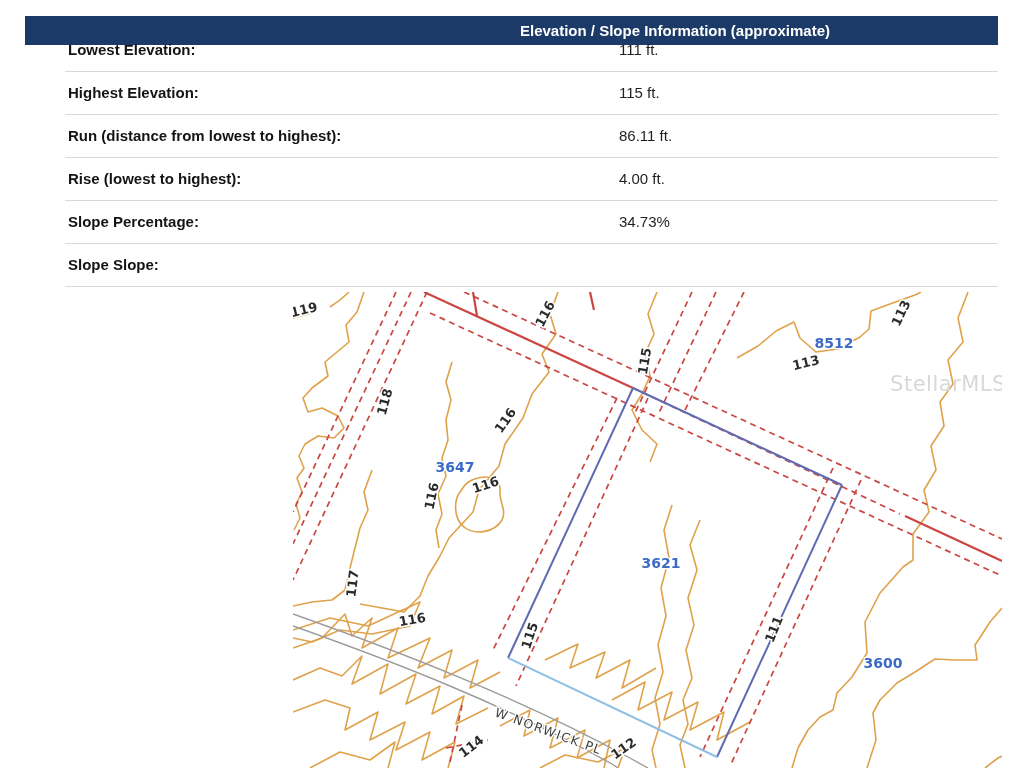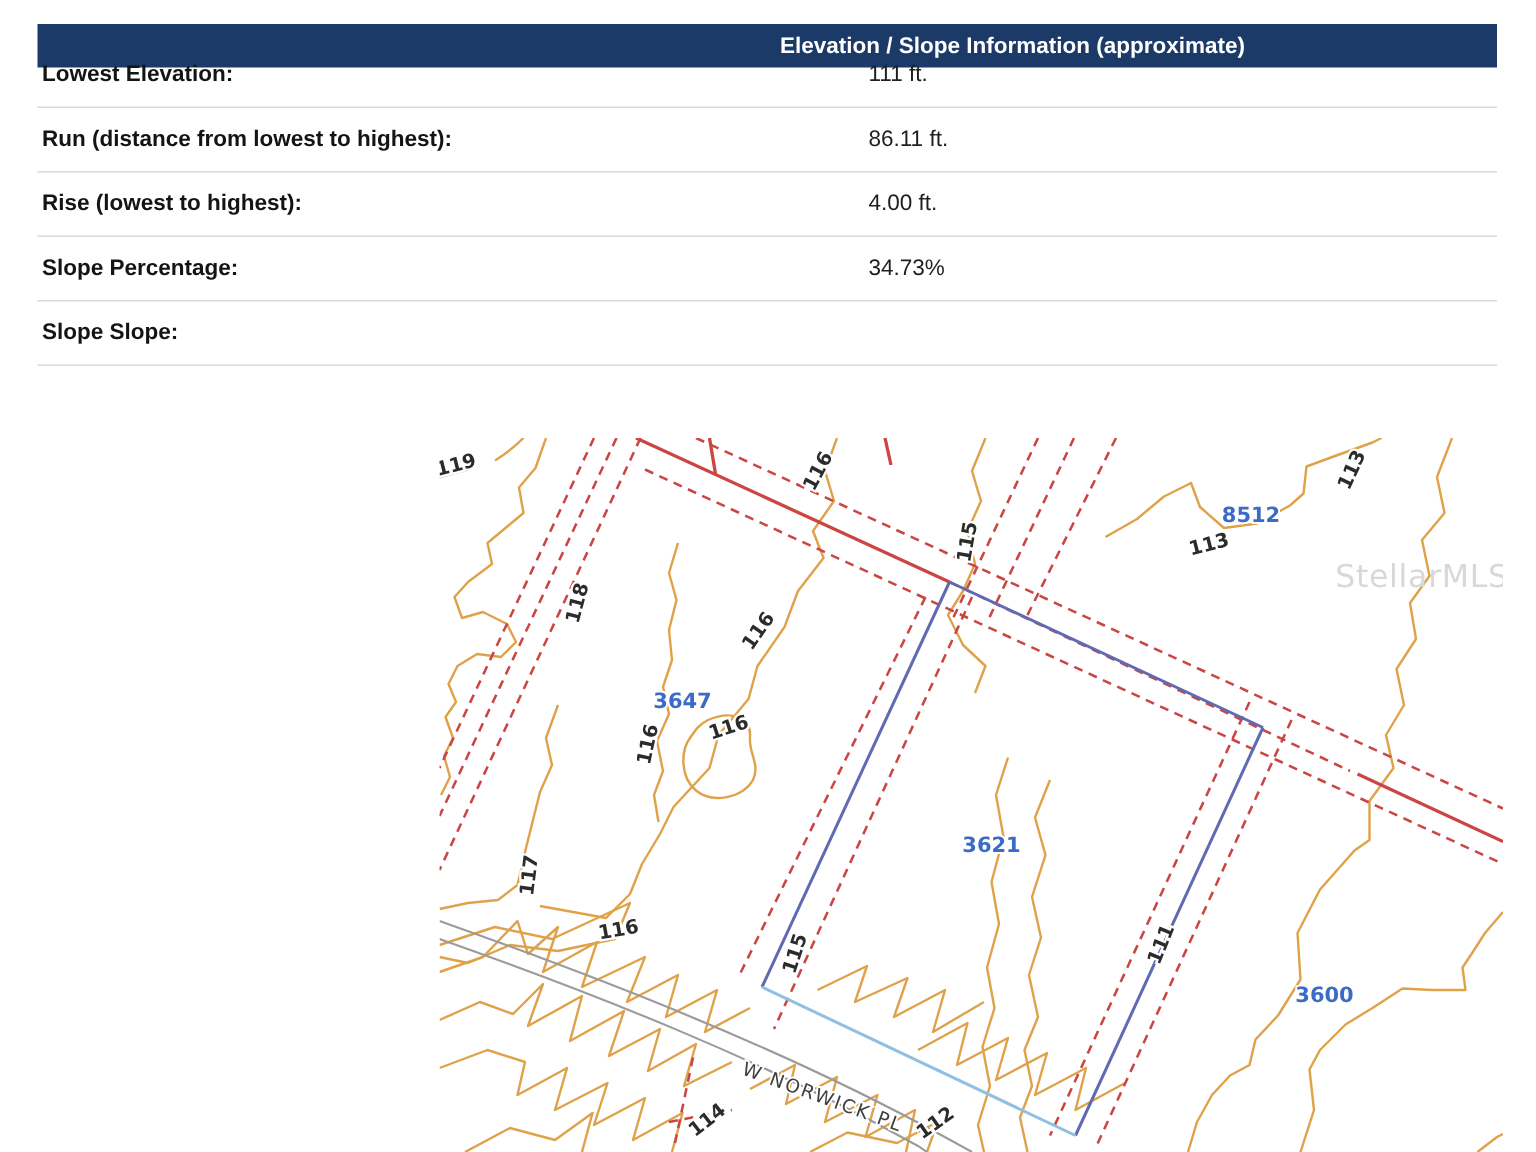--- a/index.html
+++ b/index.html
@@ -9,21 +9,21 @@
   }
   .header-bar{
     position:absolute;left:25px;top:16px;width:973px;height:29px;
     background:var(--header-bg,#1b3a68);
   }
   .header-bar .header-title{
     display:block;padding-left:327px;text-align:center;line-height:29px;
     color:var(--header-text,#fff);font-weight:bold;font-size:15px;white-space:nowrap;
   }
   .info-table{position:absolute;left:25px;top:29px;width:973px;}
-  .info-row{position:relative;height:42px;border-bottom:1px solid var(--row-border,#d9d9d9);}
+  .info-row{position:relative;height:42px;border-bottom:1px solid var(--row-border,#d9d9d9);margin-left:40px;}
   .info-row .lbl{
     position:absolute;left:3px;top:0;line-height:42px;
     font-weight:bold;font-size:15px;color:var(--label-text,#141414);white-space:nowrap;
   }
   .info-row .val{
     position:absolute;left:554px;top:0;line-height:42px;
     font-size:15px;color:var(--value-text,#1f1f1f);white-space:nowrap;text-align:center;
   }
   svg.map{position:absolute;left:0;top:0;}
   .contours path{stroke:var(--contour,#dfa24a);stroke-width:1.6;fill:none;stroke-linejoin:round;}
@@ -58,20 +58,24 @@
 <div class="header-bar">
   <span class="header-title">Elevation / Slope Information (approximate)</span>
 </div>
 
 <div class="info-table">
   <div class="info-row">
     <span class="lbl">Lowest Elevation:</span>
     <span class="val">111 ft.</span>
   </div>
 
+  <div class="info-row">
+    <span class="lbl">Highest Elevation:</span>
+    <span class="val">115 ft.</span>
+  </div>
 
   <div class="info-row">
     <span class="lbl">Run (distance from lowest to highest):</span>
     <span class="val">86.11 ft.</span>
   </div>
 
   <div class="info-row">
     <span class="lbl">Rise (lowest to highest):</span>
     <span class="val">4.00 ft.</span>
   </div>

